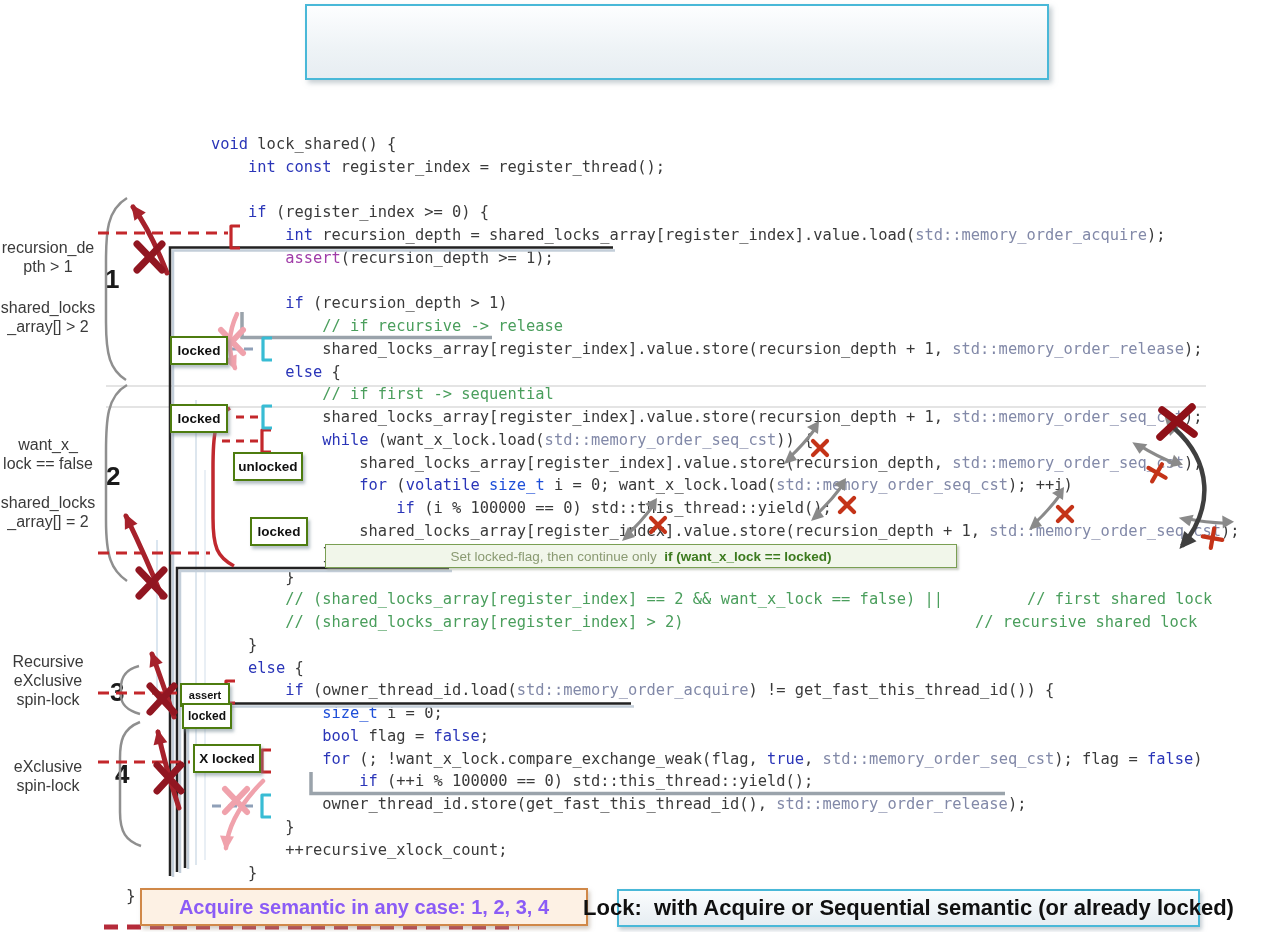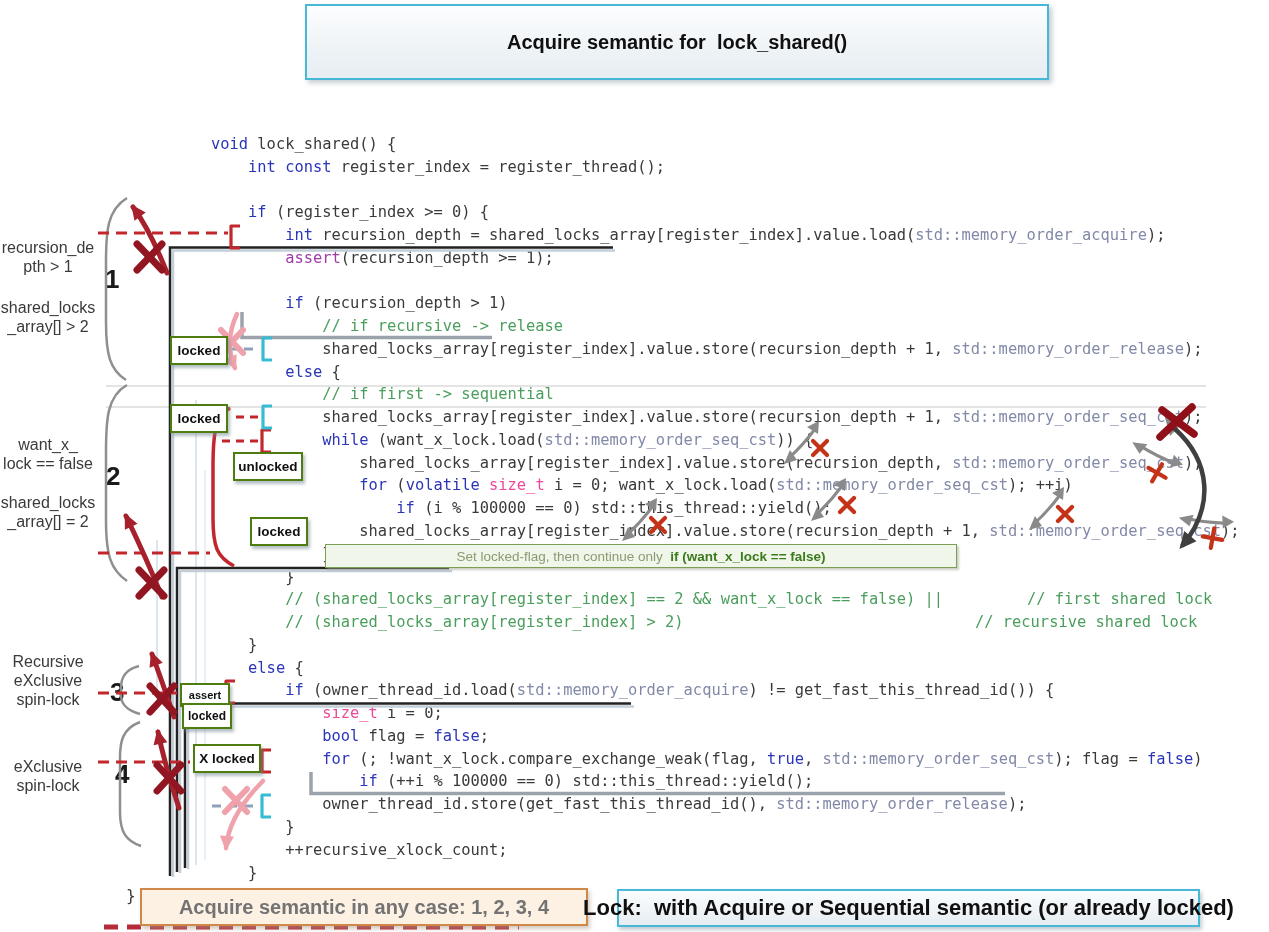--- a/index.html
+++ b/index.html
@@ -7,34 +7,34 @@
          font-family:"Liberation Sans",sans-serif;}
   
   .title-box{position:absolute;left:305px;top:4px;width:740px;height:72px;
     border:2px solid #49b8d8;background:linear-gradient(180deg,#fdfeff 0%,#eef3f6 60%,#e7edf2 100%);
     box-shadow:3px 3px 5px rgba(140,155,165,.5);
     display:flex;flex-direction:column;align-items:center;justify-content:center;
     font-weight:bold;font-size:20px;color:#101010;line-height:27px;white-space:pre;z-index:4;}
   .footer-orange{position:absolute;left:140px;top:888px;width:444px;height:34px;
     border:2px solid #d08848;background:#fdf1e4;box-shadow:2px 3px 4px rgba(170,155,140,.5);
     display:flex;align-items:center;justify-content:center;font-weight:bold;font-size:20px;
-    color:#737373;white-space:pre;z-index:4;}
+    color:#8b5cf6;white-space:pre;z-index:4;}
   .footer-blue{position:absolute;left:617px;top:889px;width:579px;height:34px;
     border:2px solid #49b8d8;background:linear-gradient(180deg,#fbfdfe,#e6edf2);
     box-shadow:2px 3px 4px rgba(140,155,165,.5);
     display:flex;align-items:center;justify-content:center;font-weight:bold;font-size:22px;
     color:#101010;white-space:pre;z-index:4;}
   
   .code{position:absolute;left:163px;top:133px;font-family:"DejaVu Sans Mono",monospace;
     font-size:15.4px;line-height:22.77px;white-space:pre;color:#3a3a3a;z-index:2;}
   .code-line{min-height:22.77px;margin-left:48px;}
   .tok-kw{color:#2a35b8;}
   .tok-cm{color:#4a9e5c;}
   .tok-mo{color:#8289a8;}
-  .tok-ty{color:#ec4899;}
+  .tok-ty{color:#1d4ed8;}
   .tok-mc{color:#a03ca8;}
   .side-c{position:absolute;font-family:"DejaVu Sans Mono",monospace;font-size:15.4px;
     color:#4a9e5c;z-index:2;white-space:pre;}
   .sc1{left:1027px;top:590px;} .sc2{left:975px;top:613px;}
   .closing-brace{position:absolute;left:126px;top:886px;font-family:"DejaVu Sans Mono",monospace;
     font-size:16px;color:#3a3a3a;z-index:4;}
   
   .lbl{position:absolute;left:0;width:96px;text-align:center;font-size:16px;color:#3a3a3a;
     line-height:19px;white-space:pre-line;z-index:2;}
   .lbl1{top:238px;} .lbl2{top:298px;} .lbl3{top:435px;} .lbl4{top:493px;} .lbl5{top:652px;} .lbl6{top:757px;}
@@ -81,21 +81,20 @@
   .overlay .rx{stroke:#c43318;stroke-width:4.2;fill:none;stroke-linecap:round;}
   .overlay .darkx{stroke:#8f1018;stroke-width:7.5;fill:none;stroke-linecap:round;}
   .overlay .bigcurve{stroke:#3f3f3f;stroke-width:4.5;fill:none;}
 </style>
 </head>
 <body>
 
 <div class="stage">
 
   <div class="title-box">
-    <div>Acquire semantic for  lock_shared()</div>
   </div>
 
   <div class="code"><div class="code-line"><span class="tok-kw">void</span><span class="tok-id"> lock_shared() {</span></div><div class="code-line"><span class="tok-id">    </span><span class="tok-kw">int const</span><span class="tok-id"> register_index = register_thread();</span></div><div class="code-line"></div><div class="code-line"><span class="tok-id">    </span><span class="tok-kw">if</span><span class="tok-id"> (register_index &gt;= 0) {</span></div><div class="code-line"><span class="tok-id">        </span><span class="tok-kw">int</span><span class="tok-id"> recursion_depth = shared_locks_array[register_index].value.load(</span><span class="tok-mo">std::memory_order_acquire</span><span class="tok-id">);</span></div><div class="code-line"><span class="tok-id">        </span><span class="tok-mc">assert</span><span class="tok-id">(recursion_depth &gt;= 1);</span></div><div class="code-line"></div><div class="code-line"><span class="tok-id">        </span><span class="tok-kw">if</span><span class="tok-id"> (recursion_depth &gt; 1)</span></div><div class="code-line"><span class="tok-cm">            // if recursive -&gt; release</span></div><div class="code-line"><span class="tok-id">            shared_locks_array[register_index].value.store(recursion_depth + 1, </span><span class="tok-mo">std::memory_order_release</span><span class="tok-id">);</span></div><div class="code-line"><span class="tok-id">        </span><span class="tok-kw">else</span><span class="tok-id"> {</span></div><div class="code-line"><span class="tok-cm">            // if first -&gt; sequential</span></div><div class="code-line"><span class="tok-id">            shared_locks_array[register_index].value.store(recursion_depth + 1, </span><span class="tok-mo">std::memory_order_seq_cst</span><span class="tok-id">);</span></div><div class="code-line"><span class="tok-id">            </span><span class="tok-kw">while</span><span class="tok-id"> (want_x_lock.load(</span><span class="tok-mo">std::memory_order_seq_cst</span><span class="tok-id">)) {</span></div><div class="code-line"><span class="tok-id">                shared_locks_array[register_index].value.store(recursion_depth, </span><span class="tok-mo">std::memory_order_seq_cst</span><span class="tok-id">);</span></div><div class="code-line"><span class="tok-id">                </span><span class="tok-kw">for</span><span class="tok-id"> (</span><span class="tok-kw">volatile</span><span class="tok-id"> </span><span class="tok-ty">size_t</span><span class="tok-id"> i = 0; want_x_lock.load(</span><span class="tok-mo">std::memory_order_seq_cst</span><span class="tok-id">); ++i)</span></div><div class="code-line"><span class="tok-id">                    </span><span class="tok-kw">if</span><span class="tok-id"> (i % 100000 == 0) std::this_thread::yield();</span></div><div class="code-line"><span class="tok-id">                shared_locks_array[register_index].value.store(recursion_depth + 1, </span><span class="tok-mo">std::memory_order_seq_cst</span><span class="tok-id">);</span></div><div class="code-line"><span class="tok-id">            }</span></div><div class="code-line"><span class="tok-id">        }</span></div><div class="code-line"><span class="tok-cm">        // (shared_locks_array[register_index] == 2 &amp;&amp; want_x_lock == false) ||</span></div><div class="code-line"><span class="tok-cm">        // (shared_locks_array[register_index] &gt; 2)</span></div><div class="code-line"><span class="tok-id">    }</span></div><div class="code-line"><span class="tok-id">    </span><span class="tok-kw">else</span><span class="tok-id"> {</span></div><div class="code-line"><span class="tok-id">        </span><span class="tok-kw">if</span><span class="tok-id"> (owner_thread_id.load(</span><span class="tok-mo">std::memory_order_acquire</span><span class="tok-id">) != get_fast_this_thread_id()) {</span></div><div class="code-line"><span class="tok-id">            </span><span class="tok-ty">size_t</span><span class="tok-id"> i = 0;</span></div><div class="code-line"><span class="tok-id">            </span><span class="tok-kw">bool</span><span class="tok-id"> flag = </span><span class="tok-kw">false</span><span class="tok-id">;</span></div><div class="code-line"><span class="tok-id">            </span><span class="tok-kw">for</span><span class="tok-id"> (; !want_x_lock.compare_exchange_weak(flag, </span><span class="tok-kw">true</span><span class="tok-id">, </span><span class="tok-mo">std::memory_order_seq_cst</span><span class="tok-id">); flag = </span><span class="tok-kw">false</span><span class="tok-id">)</span></div><div class="code-line"><span class="tok-id">                </span><span class="tok-kw">if</span><span class="tok-id"> (++i % 100000 == 0) std::this_thread::yield();</span></div><div class="code-line"><span class="tok-id">            owner_thread_id.store(get_fast_this_thread_id(), </span><span class="tok-mo">std::memory_order_release</span><span class="tok-id">);</span></div><div class="code-line"><span class="tok-id">        }</span></div><div class="code-line"><span class="tok-id">        ++recursive_xlock_count;</span></div><div class="code-line"><span class="tok-id">    }</span></div><div class="code-line"></div></div>
   <span class="side-c sc1">// first shared lock</span>
   <span class="side-c sc2">// recursive shared lock</span>
   <div class="closing-brace">}</div>
 
   <div class="lbl lbl1">recursion_de
 pth &gt; 1</div>
   <div class="lbl lbl2">shared_locks
@@ -116,21 +115,21 @@
 
   <div class="badge b1">locked</div>
   <div class="badge b2">locked</div>
   <div class="badge b3">unlocked</div>
   <div class="badge b4">locked</div>
   <div class="badge b5">assert</div>
   <div class="badge b6">locked</div>
   <div class="badge b7">X locked</div>
 
   <div class="note">
-    <span class="note-muted">Set locked-flag, then continue only  </span><span class="note-strong">if (want_x_lock == false)</span>
+    <span class="note-muted">Set locked-flag, then continue only  </span><span class="note-strong">if (want_x_lock == locked)</span>
   </div>
 
   <div class="footer-orange">Acquire semantic in any case: 1, 2, 3, 4</div>
   <div class="footer-blue">Lock:  with Acquire or Sequential semantic (or already locked)</div>
 
   <svg class="overlay" width="1269" height="932" viewBox="0 0 1269 932">
     <defs>
       <marker id="ah-red" markerUnits="userSpaceOnUse" markerWidth="18" markerHeight="18" refX="13" refY="9" orient="auto">
         <path d="M1,2 L16,9 L1,16 Z" fill="#a6212b"></path>
       </marker>

